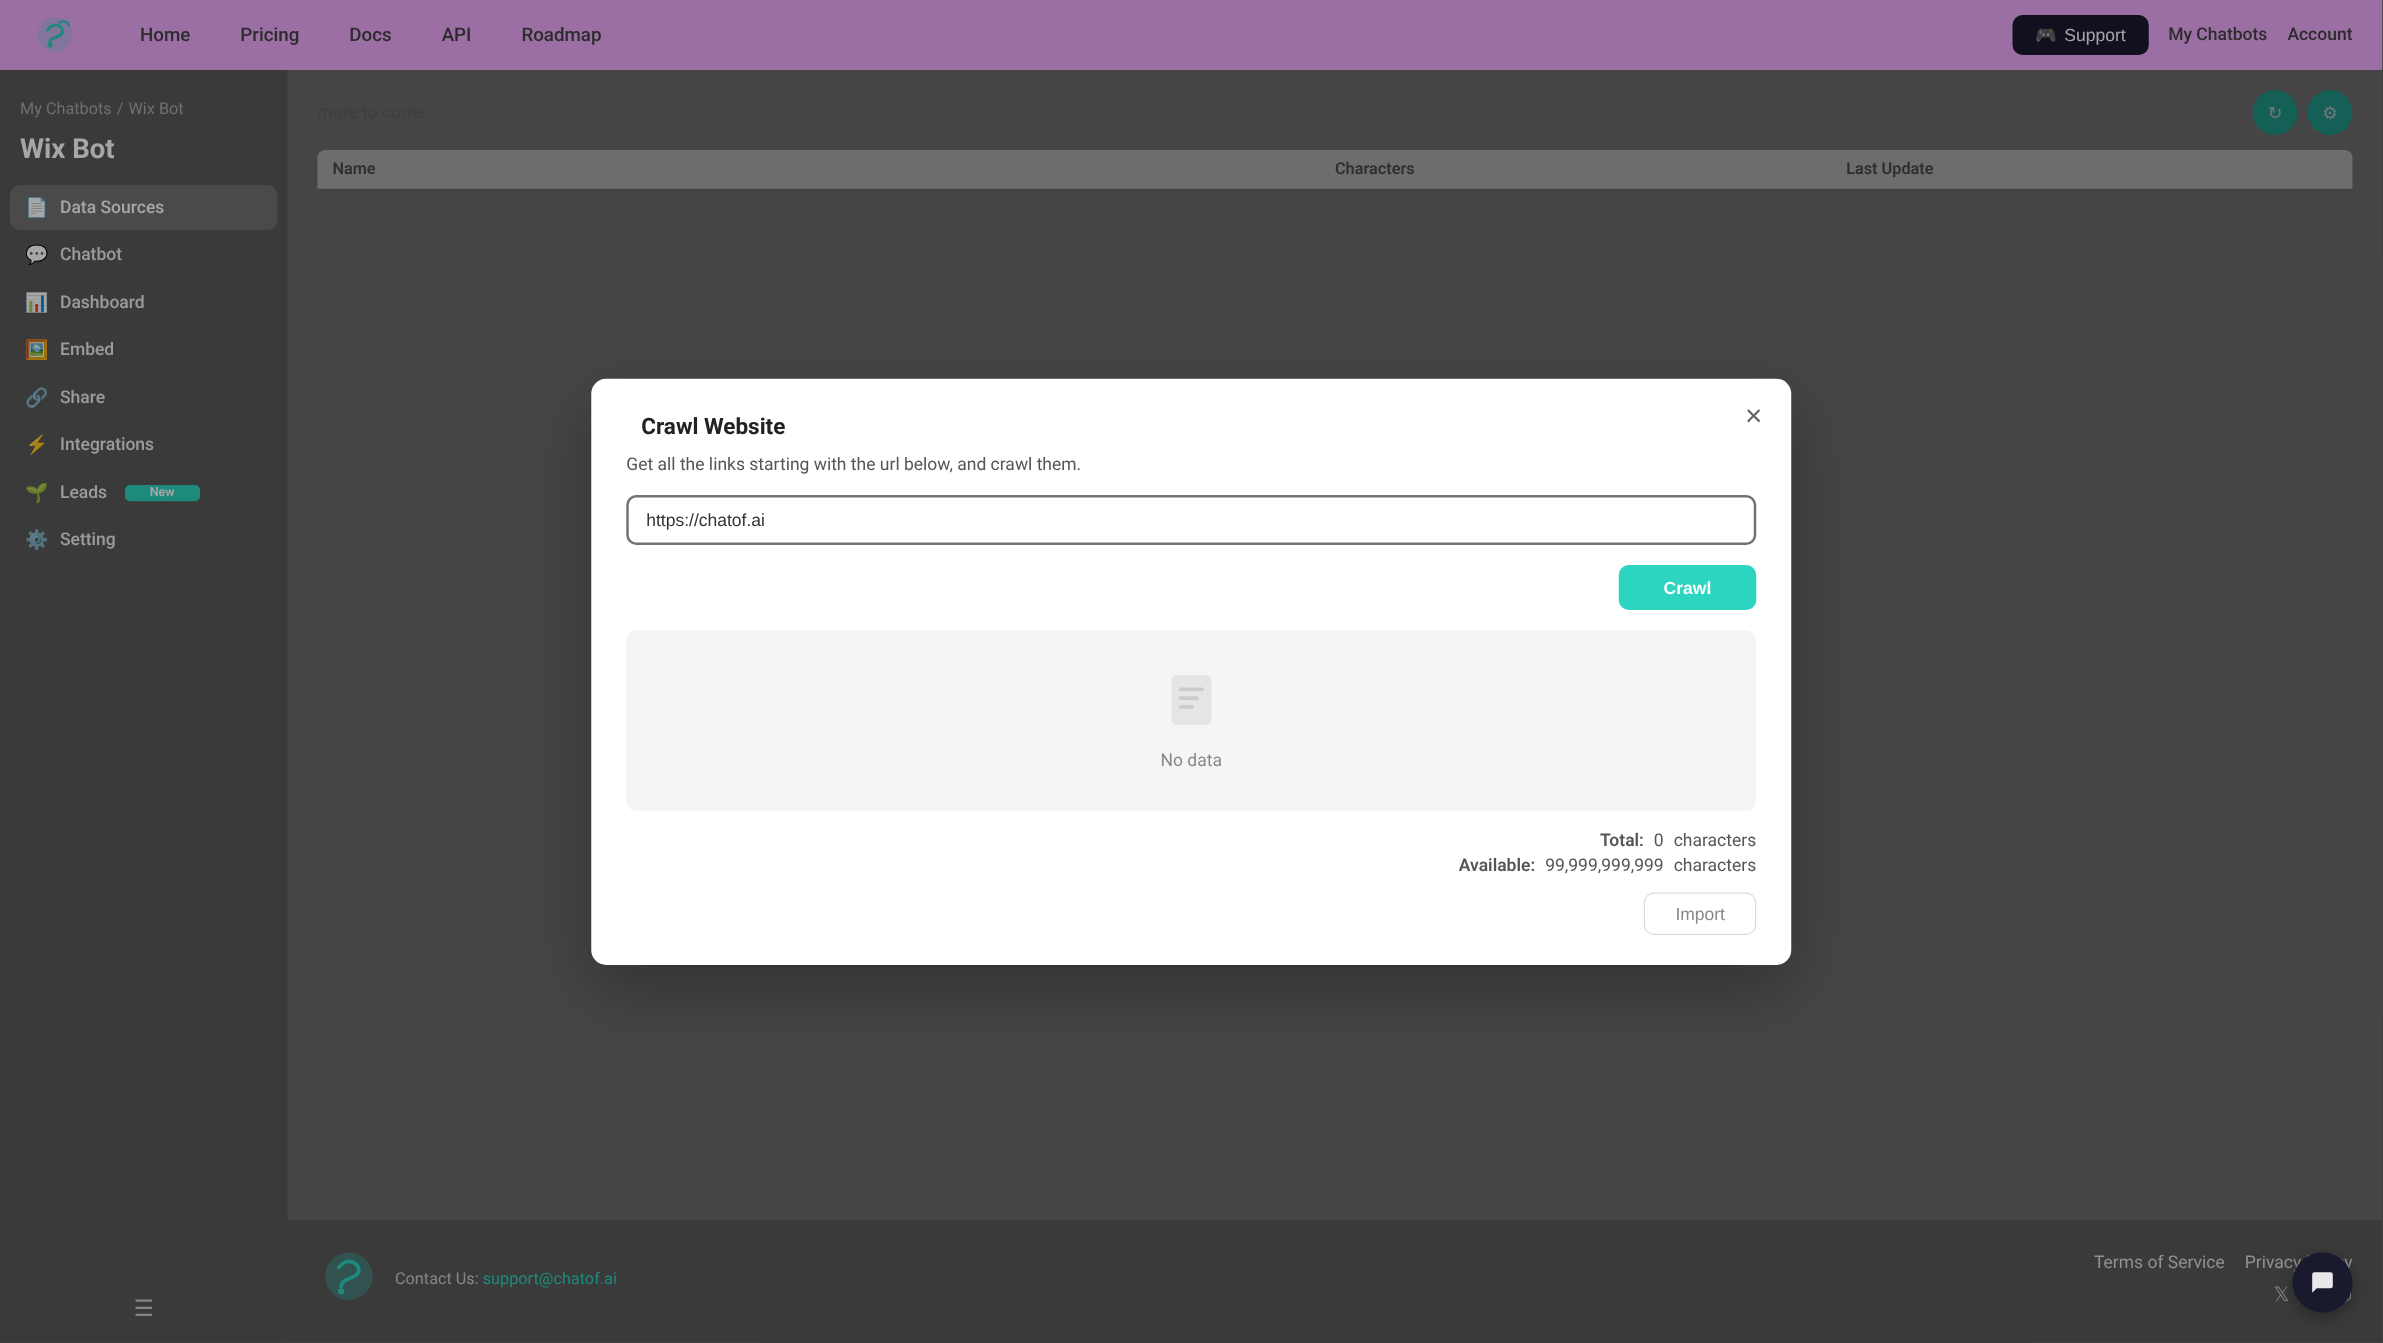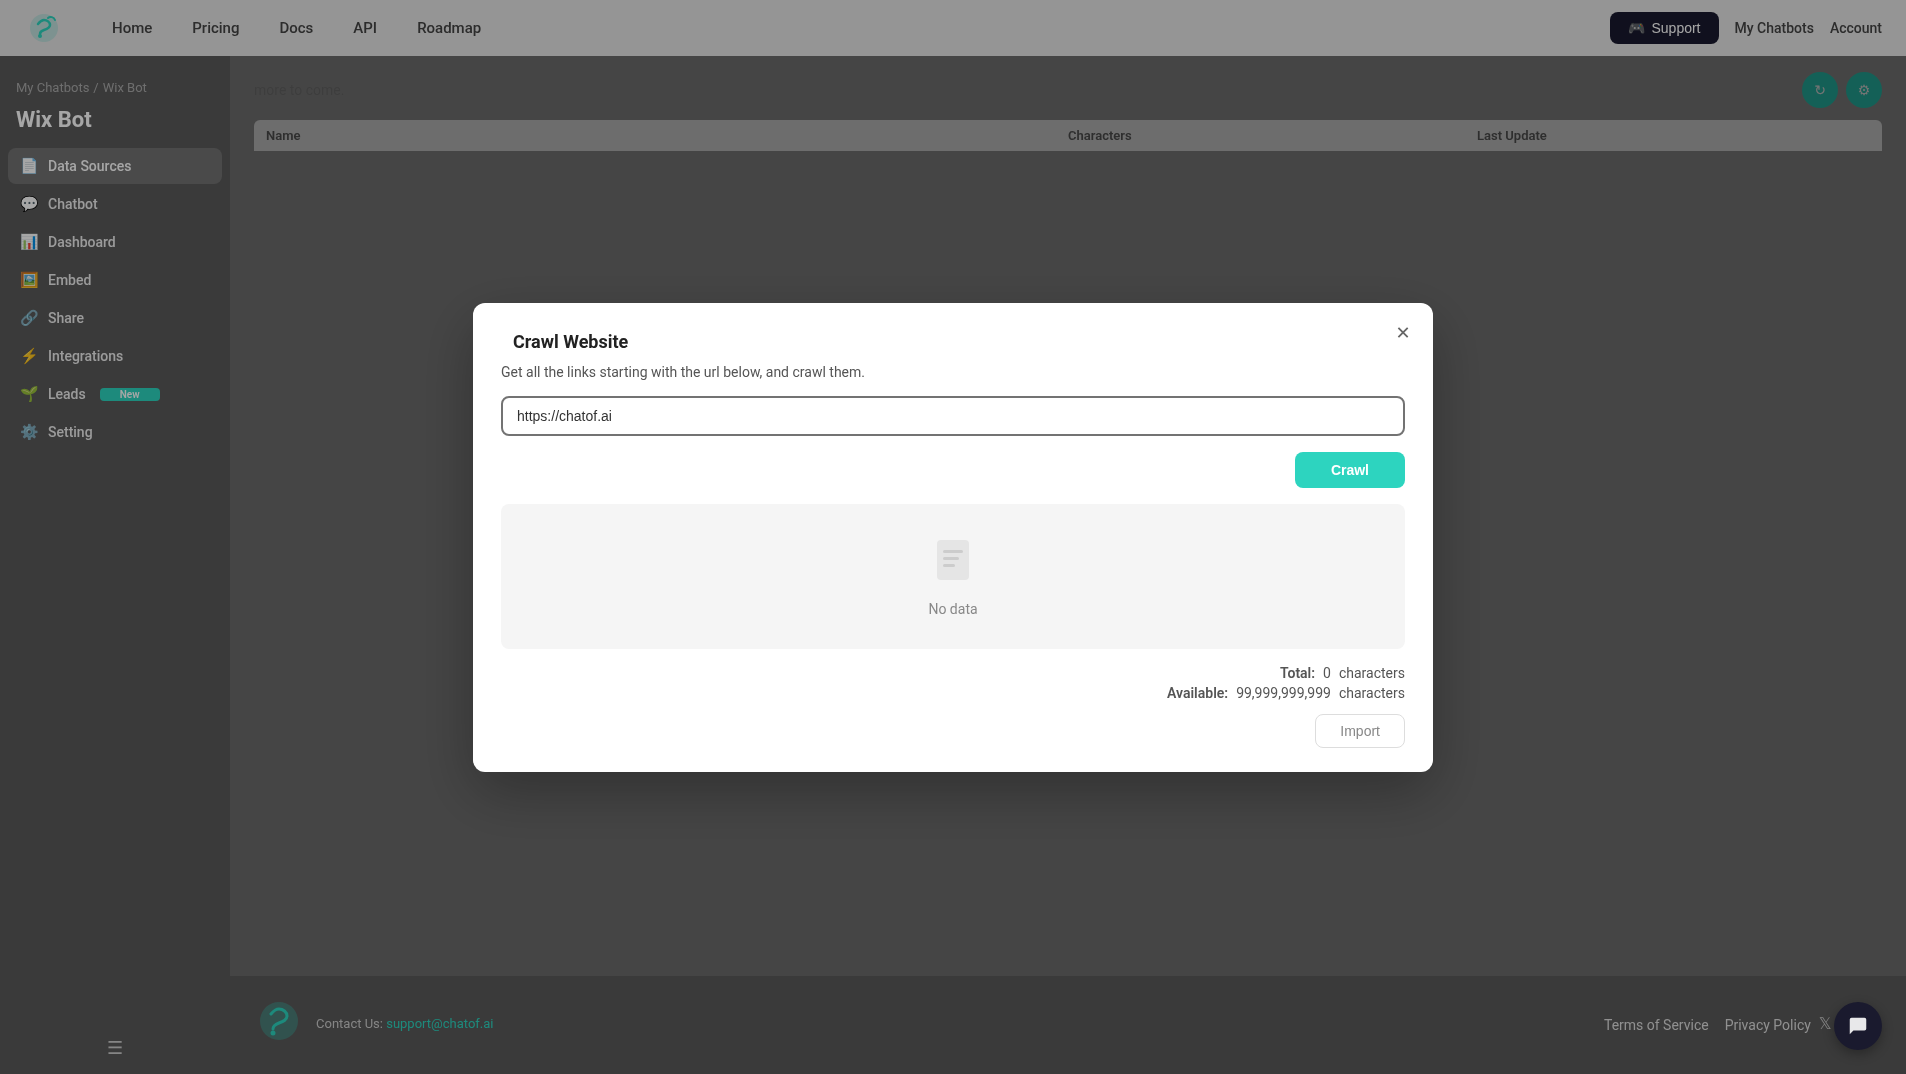--- a/index.html
+++ b/index.html
@@ -6,21 +6,21 @@
     body {
       font-family: -apple-system, BlinkMacSystemFont, 'Segoe UI', Roboto, sans-serif;
       background: #5a5a5a;
       color: #333;
       min-height: 1074px;
       position: relative;
     }
 
     
     .header {
-      background: #e5e5e5;
+      background: #f0abfc;
       height: 56px;
       display: flex;
       align-items: center;
       padding: 0 24px;
       position: relative;
       z-index: 10;
     }
     .logo {
       width: 40px;
       height: 40px;
@@ -507,21 +507,21 @@
             <path d="M25 6C14.5 6 6 14.5 6 25C6 35.5 14.5 44 25 44C35.5 44 44 35.5 44 25C44 14.5 35.5 6 25 6Z" fill="#2dd4bf" opacity="0.3"></path>
             <path d="M17 18C17 18 21 13 25 13C29 13 33 16 33 20C33 24 29 25.5 25 27C21 28.5 19 30 19 33" stroke="#2dd4bf" stroke-width="3" stroke-linecap="round"></path>
             <circle cx="19" cy="37" r="2.5" fill="#2dd4bf"></circle>
           </svg>
         </div>
         <div class="footer-contact">
           <span>Contact Us:</span>
           <a>support@chatof.ai</a>
         </div>
       </div>
-      <div style="display:flex;flex-direction:row;align-items:flex-end;gap:8px;">
+      <div style="display:flex;flex-direction:column;align-items:flex-end;gap:8px;">
         <div class="footer-links">
           <a class="footer-link">Terms of Service</a>
           <a class="footer-link">Privacy Policy</a>
         </div>
         <div class="footer-social">
           <span class="social-icon">𝕏</span>
           <span class="social-icon">▶</span>
           <span class="social-icon">⬡</span>
         </div>
       </div>

